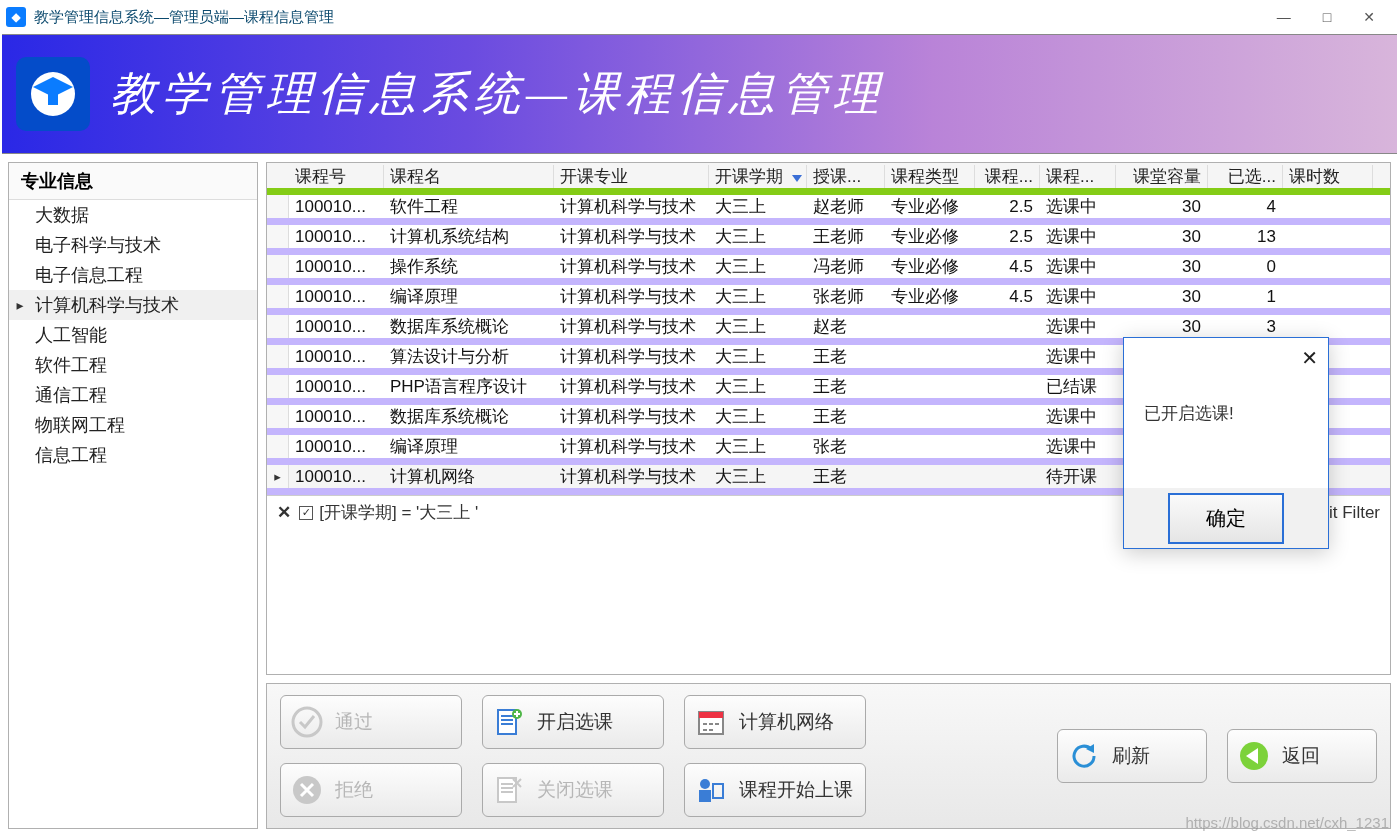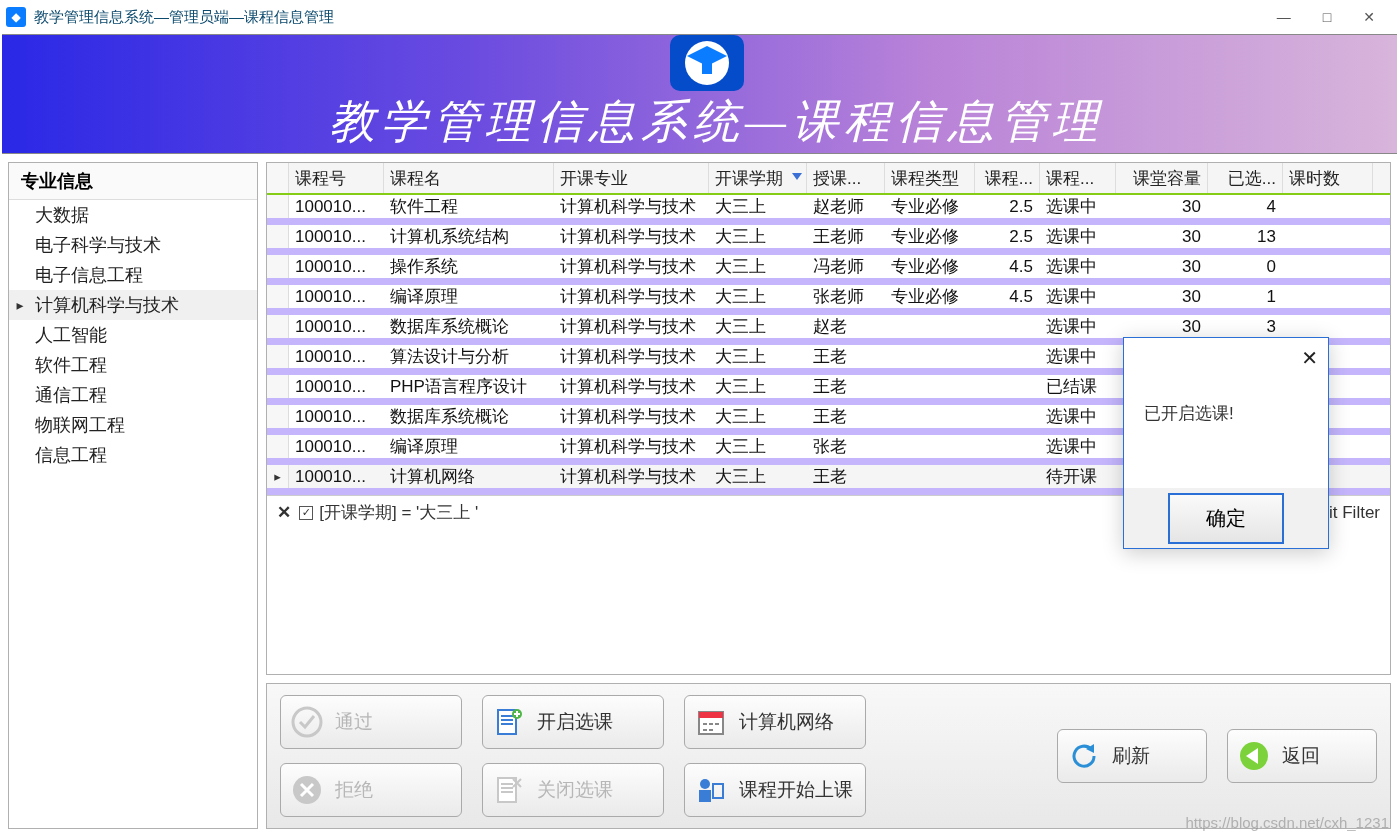--- a/index.html
+++ b/index.html
@@ -4,38 +4,38 @@
 <style>
   * { box-sizing: border-box; margin: 0; padding: 0; font-family: "Microsoft YaHei", sans-serif; }
   body { background: #fff; width: 1399px; height: 837px; overflow: hidden; }
 
   .titlebar { height: 34px; display: flex; align-items: center; padding: 0 6px; background: #fff; }
   .titlebar .app-icon { width: 20px; height: 20px; background: #0a7cff; border-radius: 3px; display:flex; align-items:center; justify-content:center; color:#fff; font-size:12px;}
   .titlebar .title { font-size: 15px; color: #0c4a6e; margin-left: 8px; flex: 1; }
   .titlebar .win-controls { display: flex; gap: 32px; padding-right: 18px; color:#555; font-size:14px;}
   .titlebar .win-controls span { cursor: pointer; }
 
-  .banner { height: 120px; background: linear-gradient(90deg, #2a28e6, #6a4be0, #b983d8, #d8b5db); display:flex; align-items:center; padding-left:14px; margin: 0 2px; border:1px solid #888; border-left:none; border-right:none;flex-direction:column;}
+  .banner { height: 120px; background: linear-gradient(90deg, #2a28e6, #6a4be0, #b983d8, #d8b5db); display:flex; align-items:center; padding-left:14px; margin: 0 2px; border:1px solid #888; border-left:none; border-right:none;}
   .banner .logo { width: 74px; height: 74px; background:#044cc9; border-radius:10px; display:flex; align-items:center; justify-content:center; }
   .banner .logo svg { width: 50px; height:50px; }
   .banner h1 { color: #fff; font-size: 46px; font-style: italic; font-family: "STKaiti","KaiTi",serif; margin-left: 20px; letter-spacing: 6px; font-weight: normal;}
 
   .workarea { display:flex; gap:8px; padding:8px; height: calc(100% - 34px - 120px);}
   .side-panel { width: 250px; border:1px solid #b0b0b0; background:#fff; display:flex; flex-direction:column;}
   .side-header { padding:6px 12px; font-size:18px; border-bottom:1px solid #ddd; background:#fafafa;font-weight:bold;}
   .side-list { flex:1; overflow:auto;}
   .side-row { display:flex; align-items:center; height:30px; font-size:18px; color:#222; cursor:pointer;}
   .side-row .indicator { width:22px; text-align:center; color:#333; font-size:14px;}
   .side-row .label { padding-left:4px; }
   .side-row.selected { background:#f0f0f0;}
 
   .main-panel { flex:1; display:flex; flex-direction:column; gap:8px;}
   .grid-wrap { flex:1; border:1px solid #b0b0b0; display:flex; flex-direction:column; background:#fff; position:relative;}
   .grid-head, .grid-row { display:flex; }
-  .grid-head { background:#f5f5f5; border-bottom:2px solid #84cc16; height:32px; font-size:17px; color:#222;}
+  .grid-head { background:#f5f5f5; border-bottom:7px solid #84cc16; height:32px; font-size:17px; color:#222;align-items:flex-end;}
   .grid-head .cell { border-right:1px solid #ddd; display:flex; align-items:center; padding:0 6px; position:relative;}
   .grid-body { overflow:auto; }
   .grid-row { height:30px; font-size:17px; color:#111; border-bottom:7px solid #c4b5fd;}
   .grid-row .cell { border-right:1px solid transparent; display:flex; align-items:center; padding:0 6px; overflow:hidden; white-space:nowrap;}
   .grid-row.selected { background:#f5f5f5;}
   .row-ind { width:22px; background:#f7f7f7; border-right:1px solid #ddd !important; display:flex; align-items:center; justify-content:center; font-size:13px; color:#333;}
   .c-id{width:95px;} .c-name{width:170px;} .c-major{width:155px;} .c-sem{width:98px;} .c-teacher{width:78px;} .c-type{width:90px;} .c-credit{width:65px; justify-content:flex-end;} .c-status{width:76px;} .c-cap{width:92px; justify-content:flex-end;} .c-sel{width:75px; justify-content:flex-end;} .c-hours{width:90px;}
   .funnel::after{ content:""; position:absolute; right:4px; top:10px; width:0;height:0; border-left:5px solid transparent; border-right:5px solid transparent; border-top:7px solid #3b6fd6;}
 
   .filter-bar { height:34px; display:flex; align-items:center; padding:0 10px; font-size:17px; color:#333; border-top:1px solid #ccc; background:#fff;}

